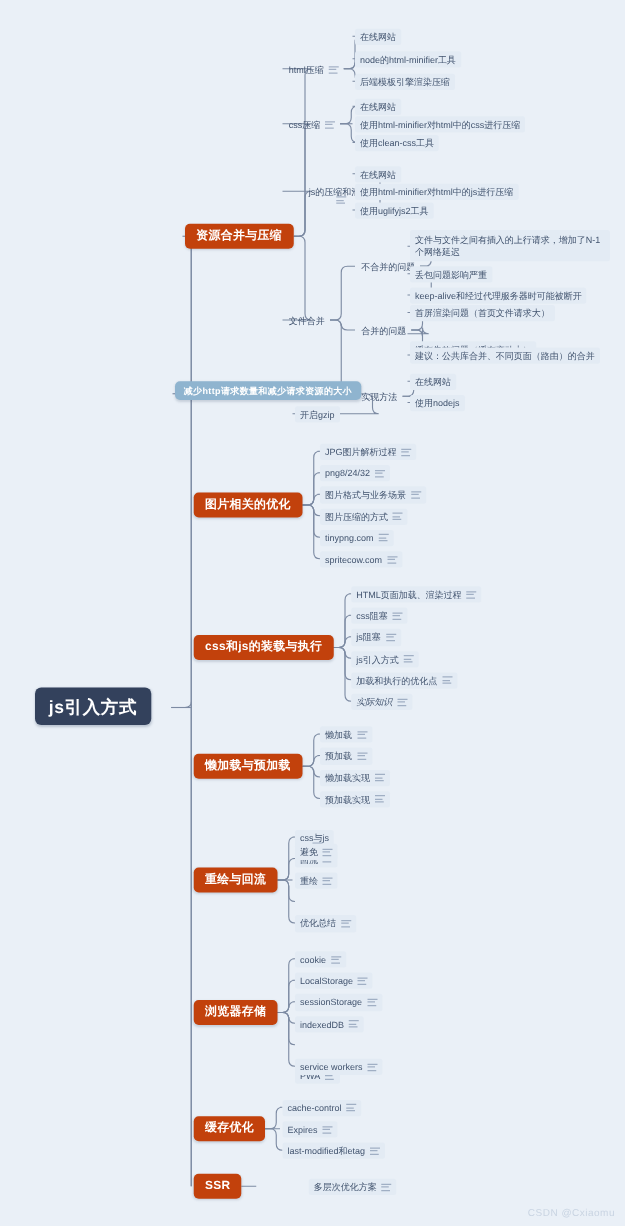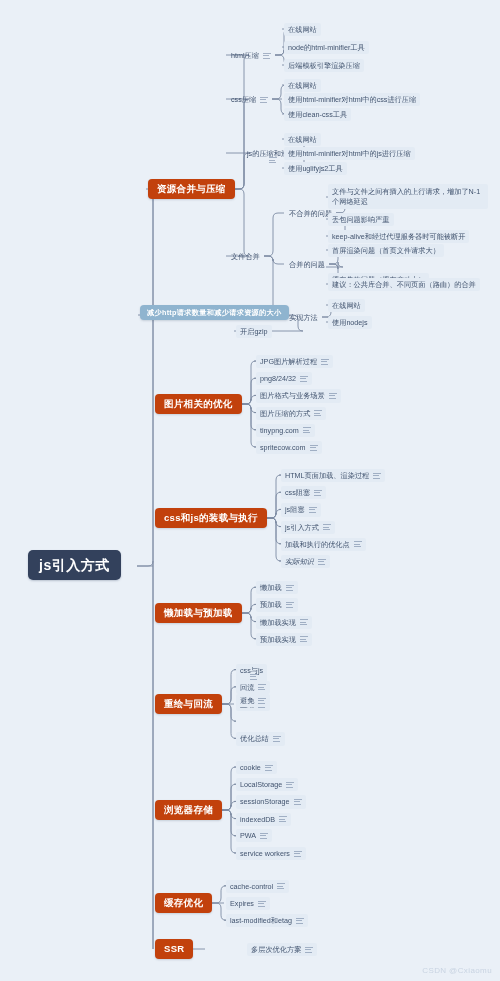--- a/index.html
+++ b/index.html
@@ -417,21 +417,21 @@
         </span>
       </div>
       <div class="node n-leaf" style="left: 236px; top: 698px;">
         <span>重绘</span>
         <span class="lines-ico">
           <i></i>
           <i></i>
           <i></i>
         </span>
       </div>
-      <div class="node n-leaf" style="left: 236px; top: 694px; justify-content: space-between;">
+      <div class="node n-leaf" style="left: 236px; top: 675px; justify-content: space-between;">
         <span>避免</span>
         <span class="lines-ico">
           <i></i>
           <i></i>
           <i></i>
         </span>
       </div>
       <div class="node n-leaf" style="left: 236px; top: 732.4px;">
         <span>优化总结</span>
         <span class="lines-ico">
@@ -465,21 +465,21 @@
         </span>
       </div>
       <div class="node n-leaf" style="left: 236px; top: 812.6px;">
         <span>indexedDB</span>
         <span class="lines-ico">
           <i></i>
           <i></i>
           <i></i>
         </span>
       </div>
-      <div class="node n-leaf" style="left: 236px; top: 829px;">
+      <div class="node n-leaf" style="left: 236px; top: 854px;">
         <span>PWA</span>
         <span class="lines-ico">
           <i></i>
           <i></i>
           <i></i>
         </span>
       </div>
       <div class="node n-leaf" style="left: 236px; top: 847px;">
         <span>service workers</span>
         <span class="lines-ico">

